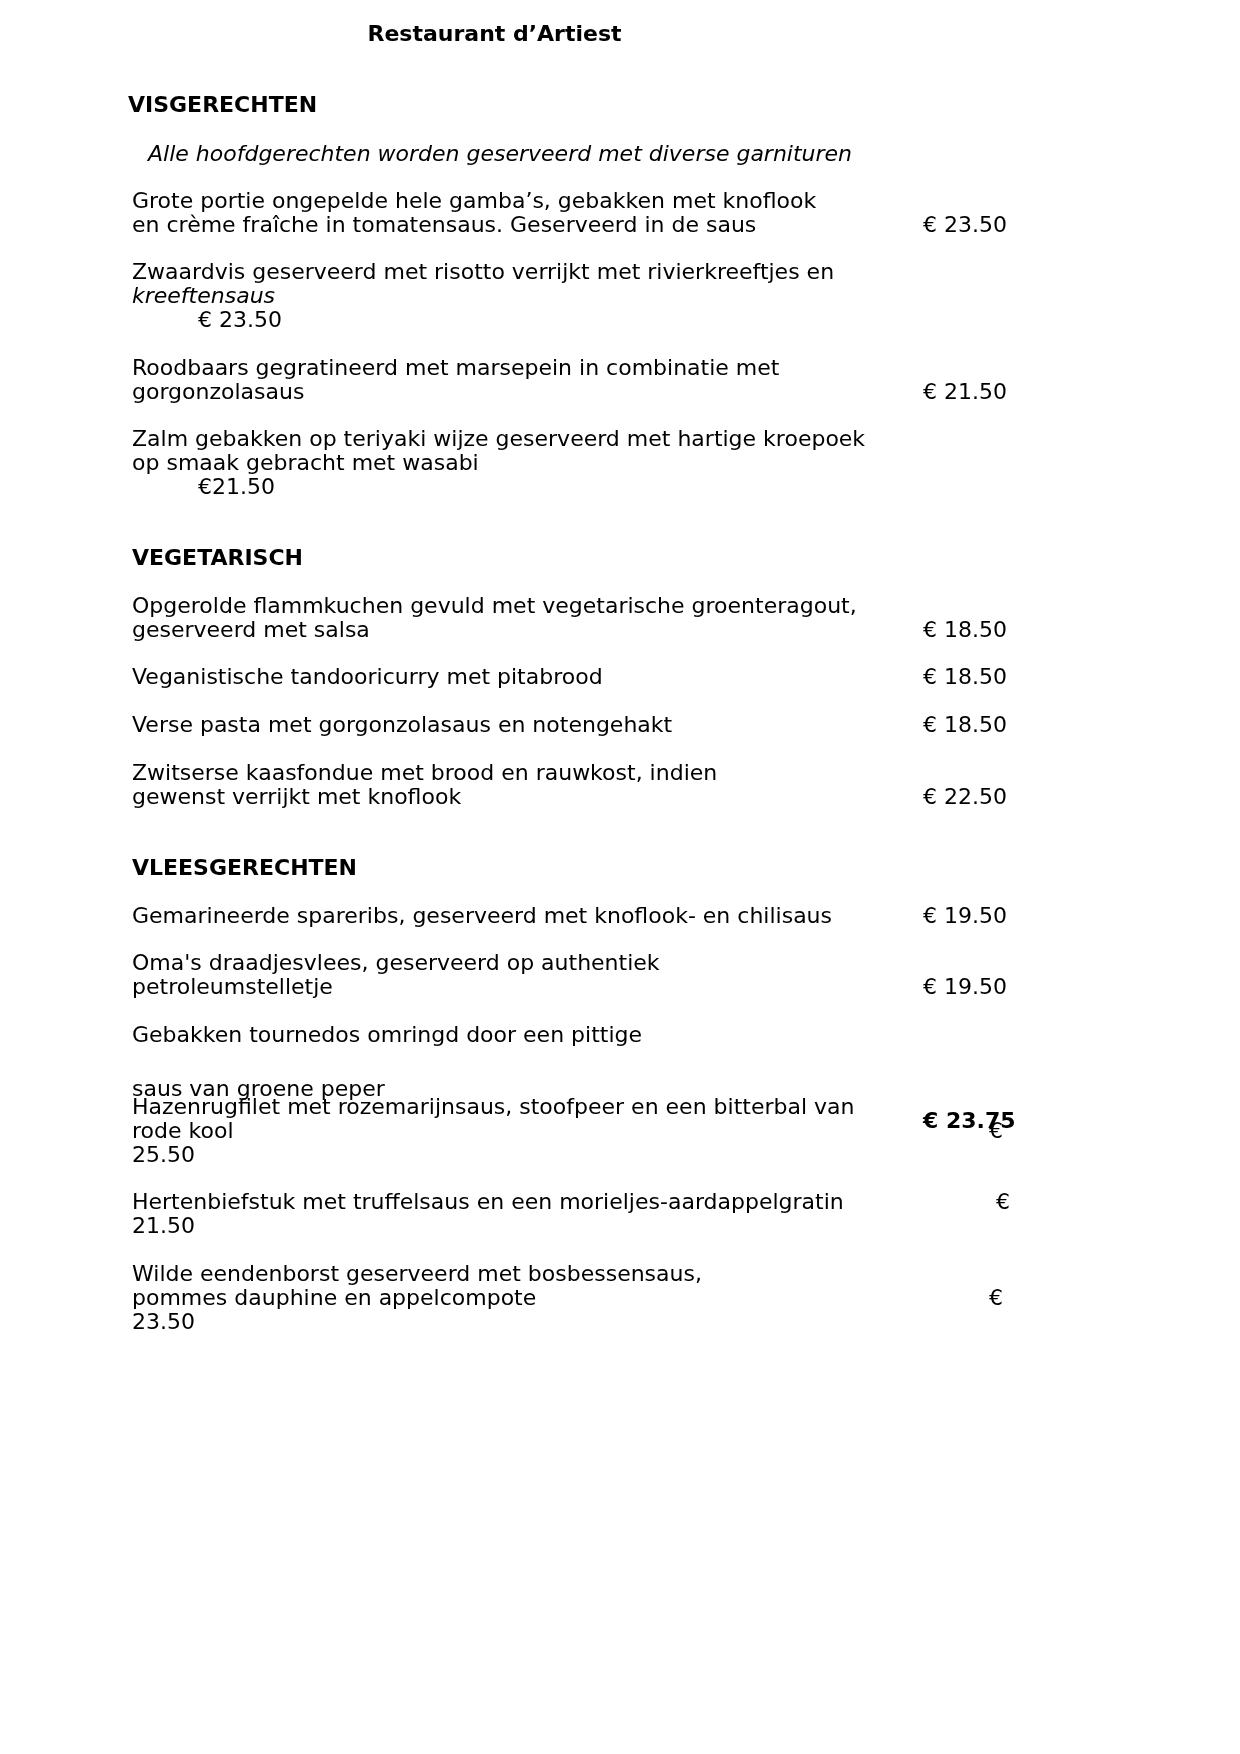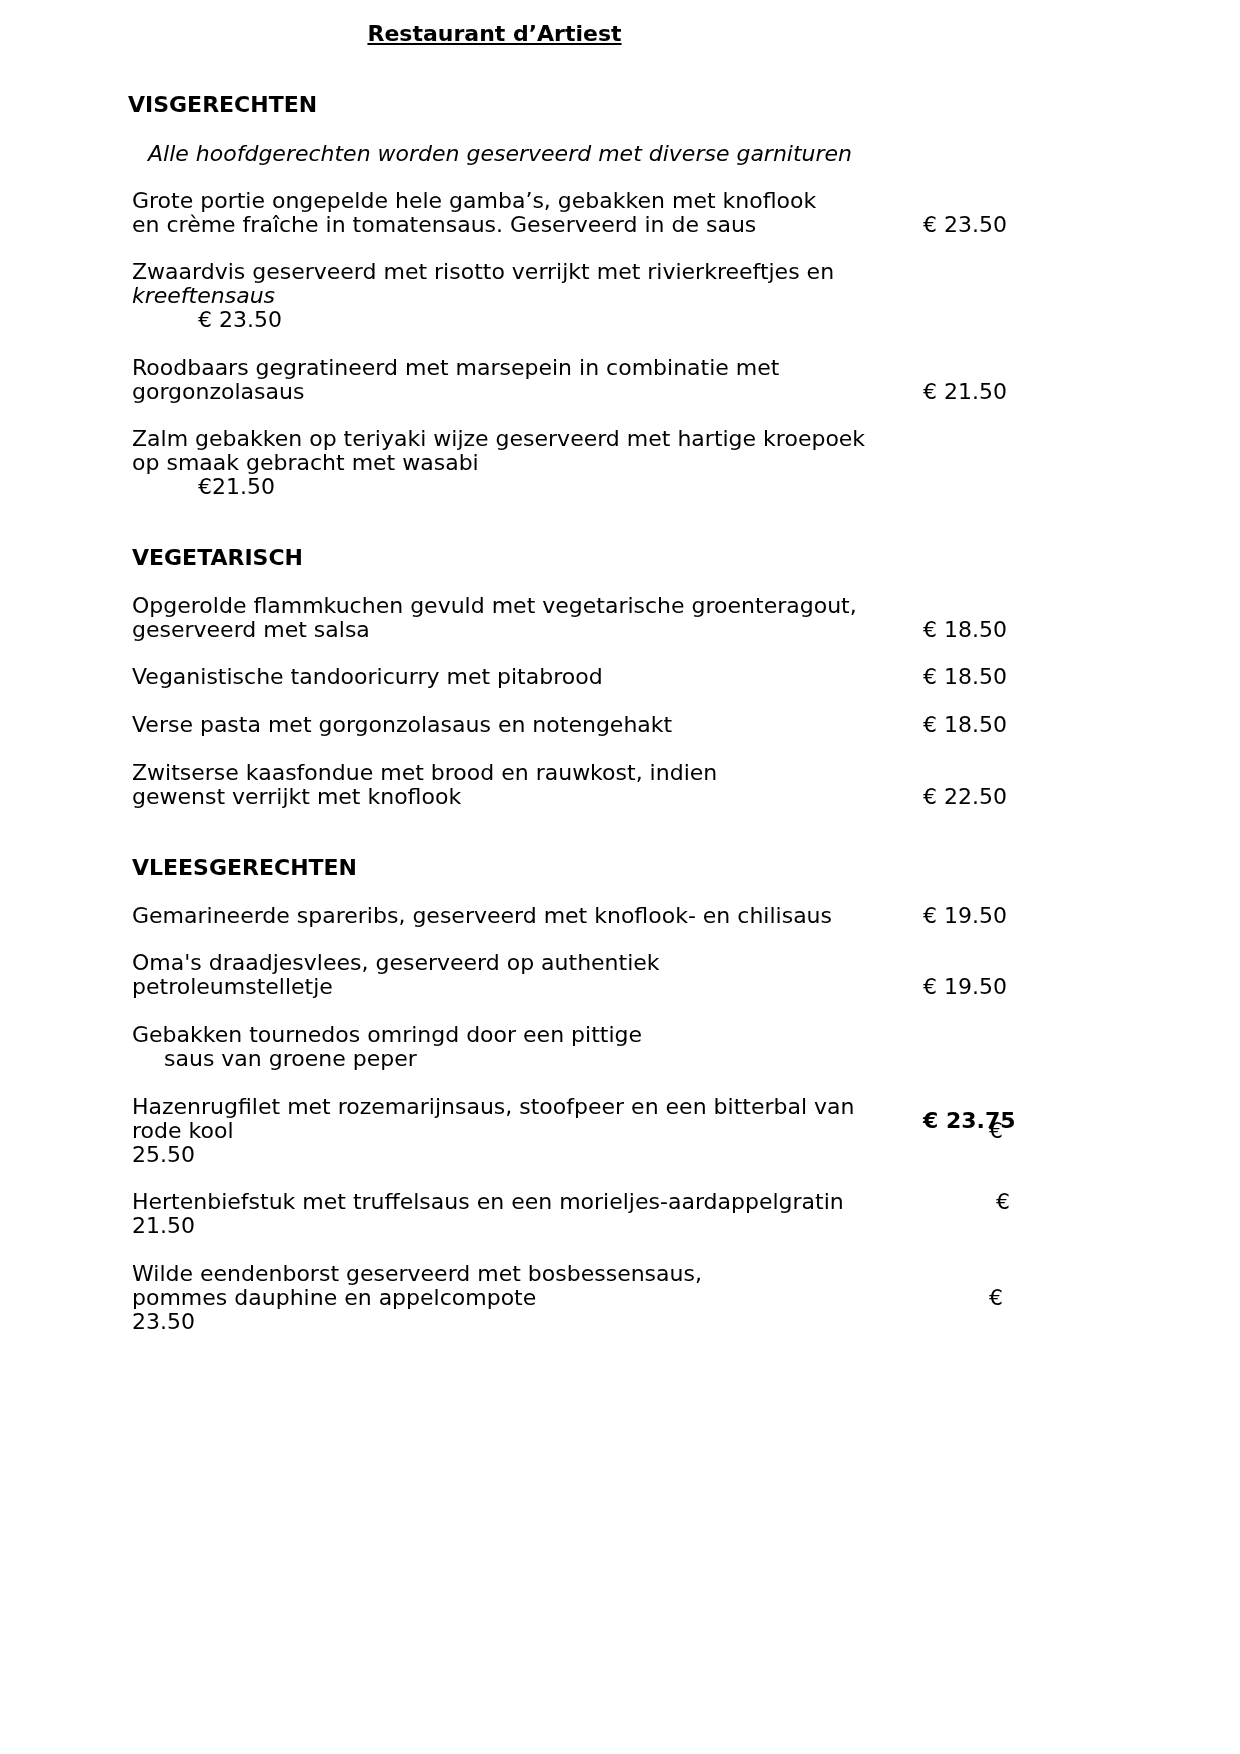--- a/index.html
+++ b/index.html
@@ -9,21 +9,21 @@
   }
   .abs { position: absolute; white-space: nowrap; line-height: 26px; }
   .title { font-weight: bold; font-size: 22px; }
   .heading { font-weight: bold; font-size: 22px; }
   .italic { font-style: italic; }
 </style>
 </head>
 <body>
 
 <div>
-  <div class="abs title" style="left:0;width:989px;text-align:center;top:21px;text-decoration:underline;">Restaurant d’Artiest</div>
+  <div class="abs title" style="left:0;width:989px;text-align:center;top:21px;">Restaurant d’Artiest</div>
 
   <div class="abs heading" style="left:128px;top:92px;">VISGERECHTEN</div>
   <div class="abs italic" style="left:132px;top:141px;margin-left:16px;">Alle hoofdgerechten worden geserveerd met diverse garnituren</div>
 
   <div>
     <div class="abs" style="left:132px;top:188px;">Grote portie ongepelde hele gamba’s, gebakken met knoflook</div>
     <div class="abs" style="left:132px;top:212px;">en crème fraîche in tomatensaus. Geserveerd in de saus</div>
     <div class="abs" style="left:923px;top:212px;">€ 23.50</div>
   </div>
 
@@ -77,21 +77,21 @@
   </div>
 
   <div>
     <div class="abs" style="left:132px;top:950px;">Oma's draadjesvlees, geserveerd op authentiek</div>
     <div class="abs" style="left:132px;top:974px;">petroleumstelletje</div>
     <div class="abs" style="left:923px;top:974px;">€ 19.50</div>
   </div>
 
   <div>
     <div class="abs" style="left:132px;top:1022px;">Gebakken tournedos omringd door een pittige</div>
-    <div class="abs" style="left:132px;top:1046px;margin-left:32px;">saus van groene peper</div>
+    <div class="abs" style="left:132px;top:1076px;">saus van groene peper</div>
     <div class="abs" style="left:923px;top:1108px;font-weight:bold;">€ 23.75</div>
   </div>
 
   <div>
     <div class="abs" style="left:132px;top:1094px;">Hazenrugfilet met rozemarijnsaus, stoofpeer en een bitterbal van</div>
     <div class="abs" style="left:132px;top:1118px;">rode kool</div>
     <div class="abs" style="left:989px;top:1118px;">€</div>
     <div class="abs" style="left:132px;top:1142px;">25.50</div>
   </div>
 

